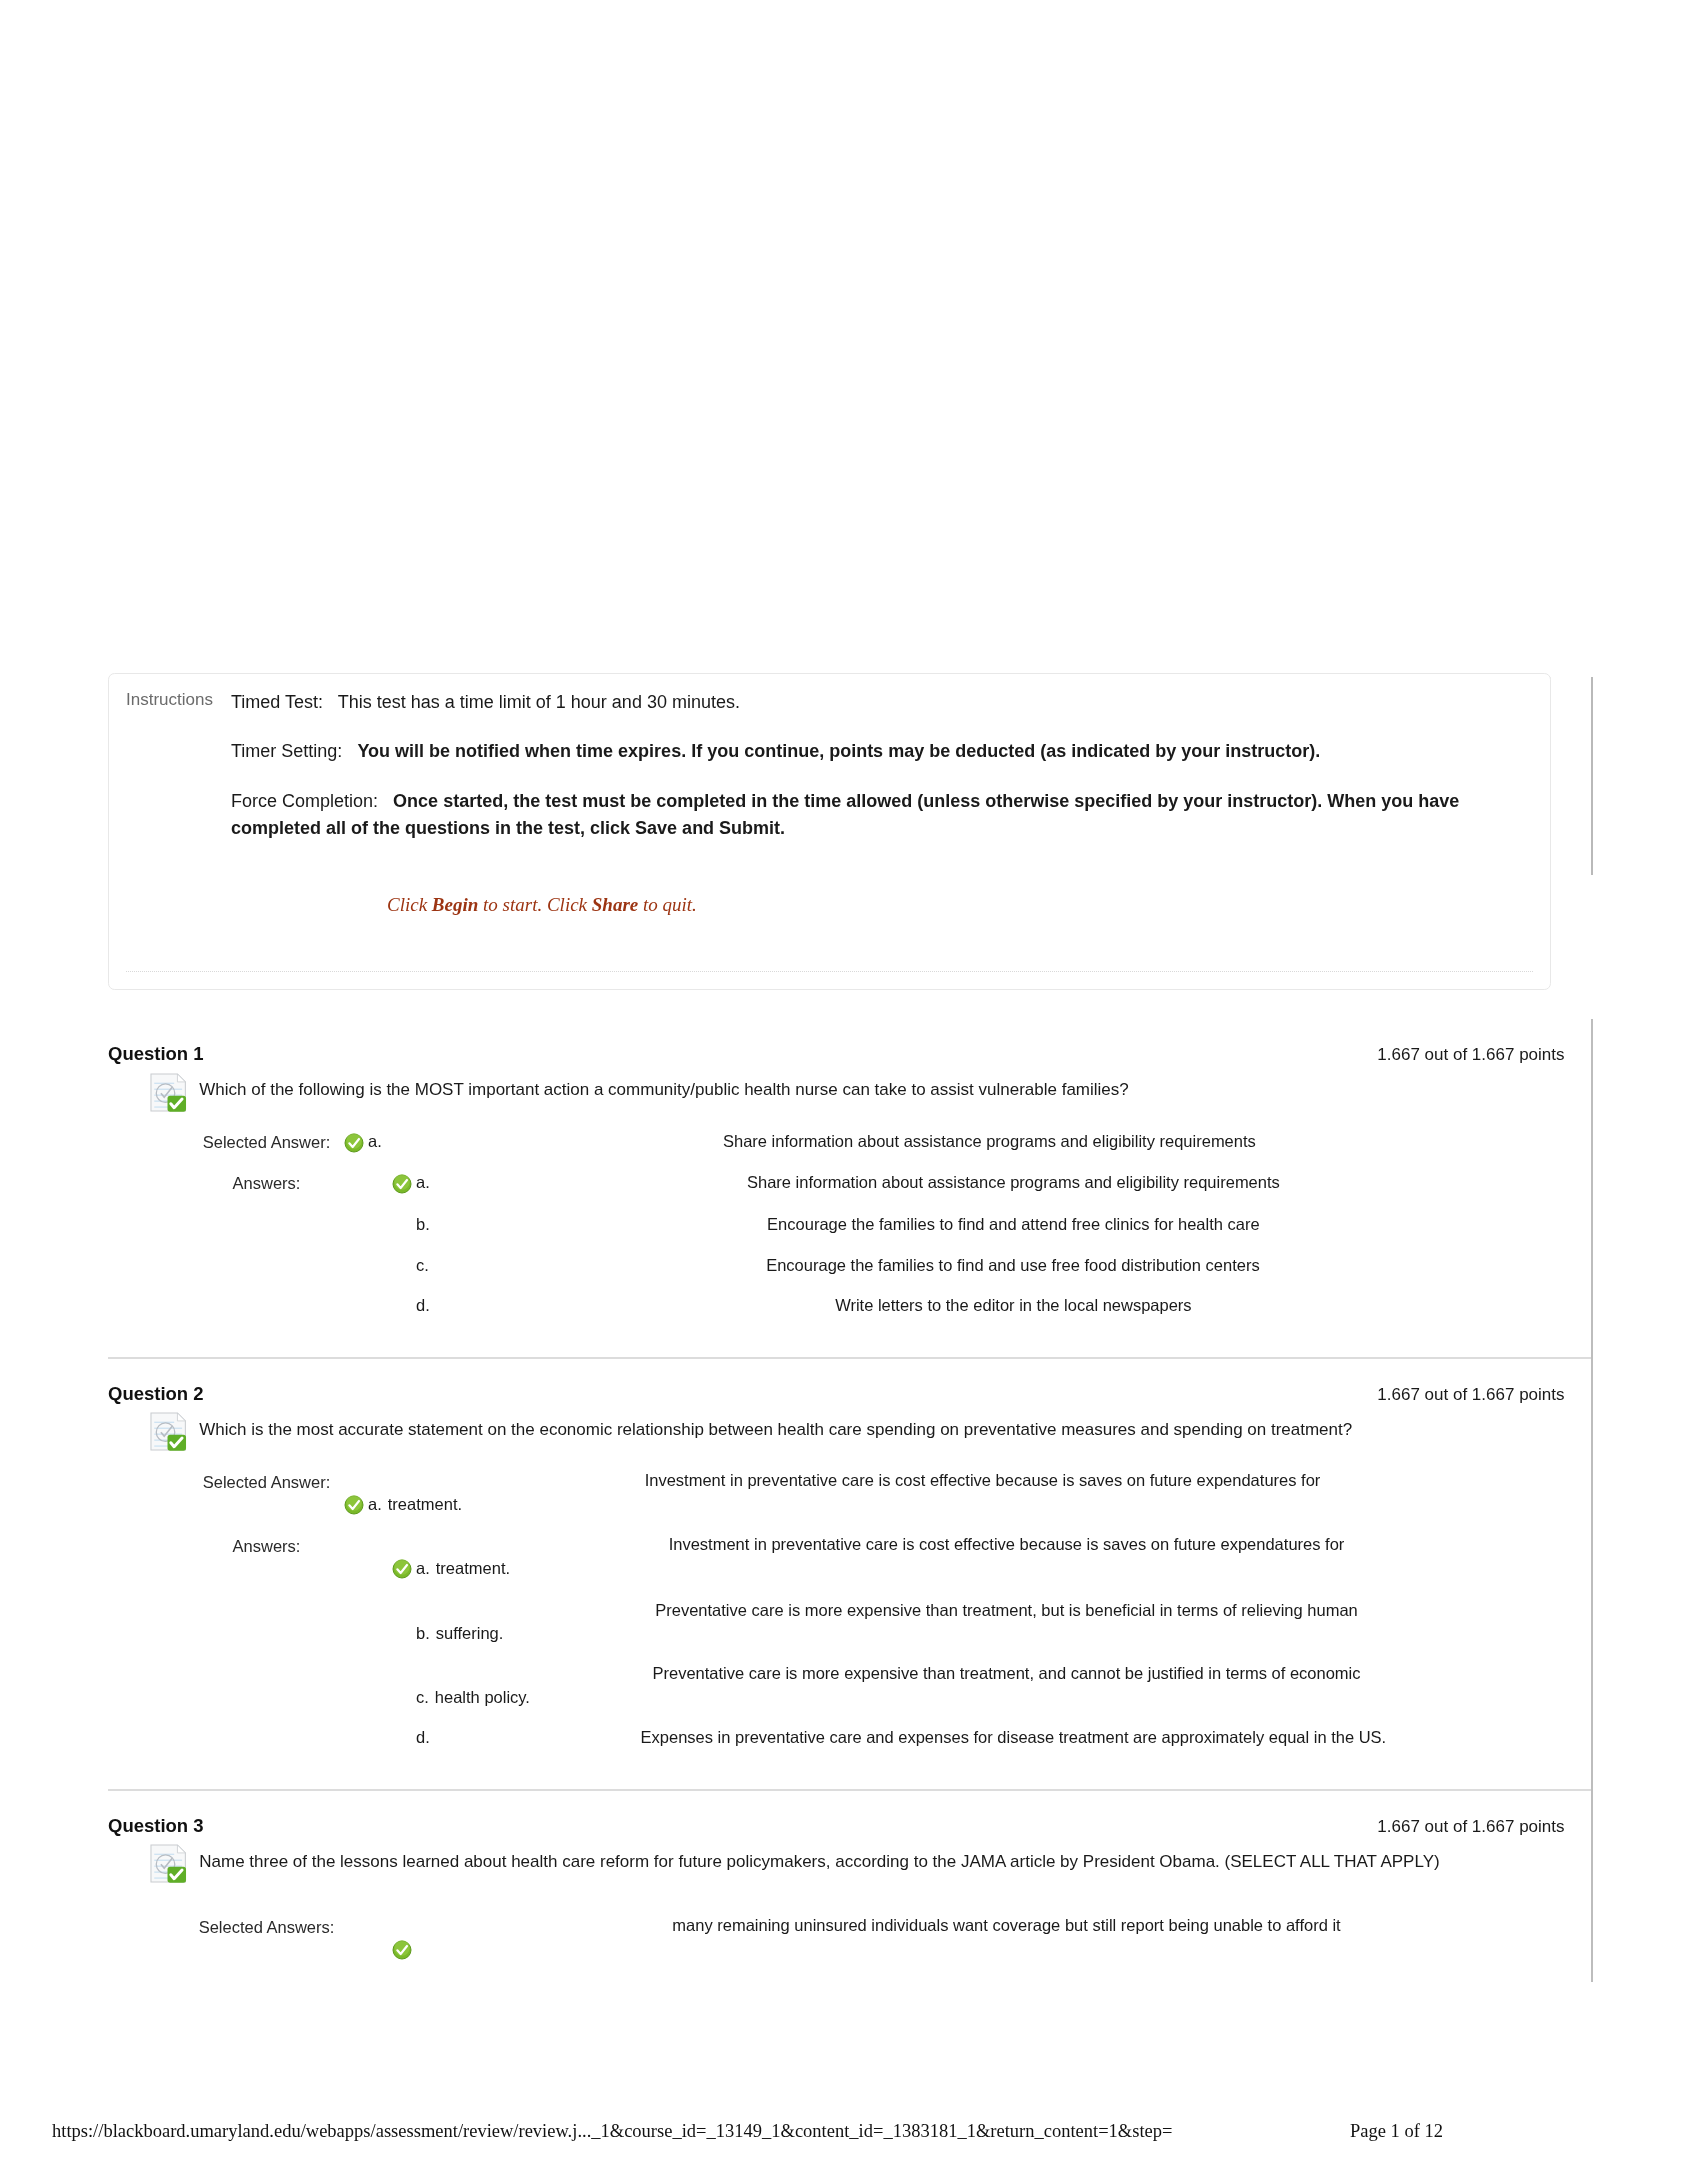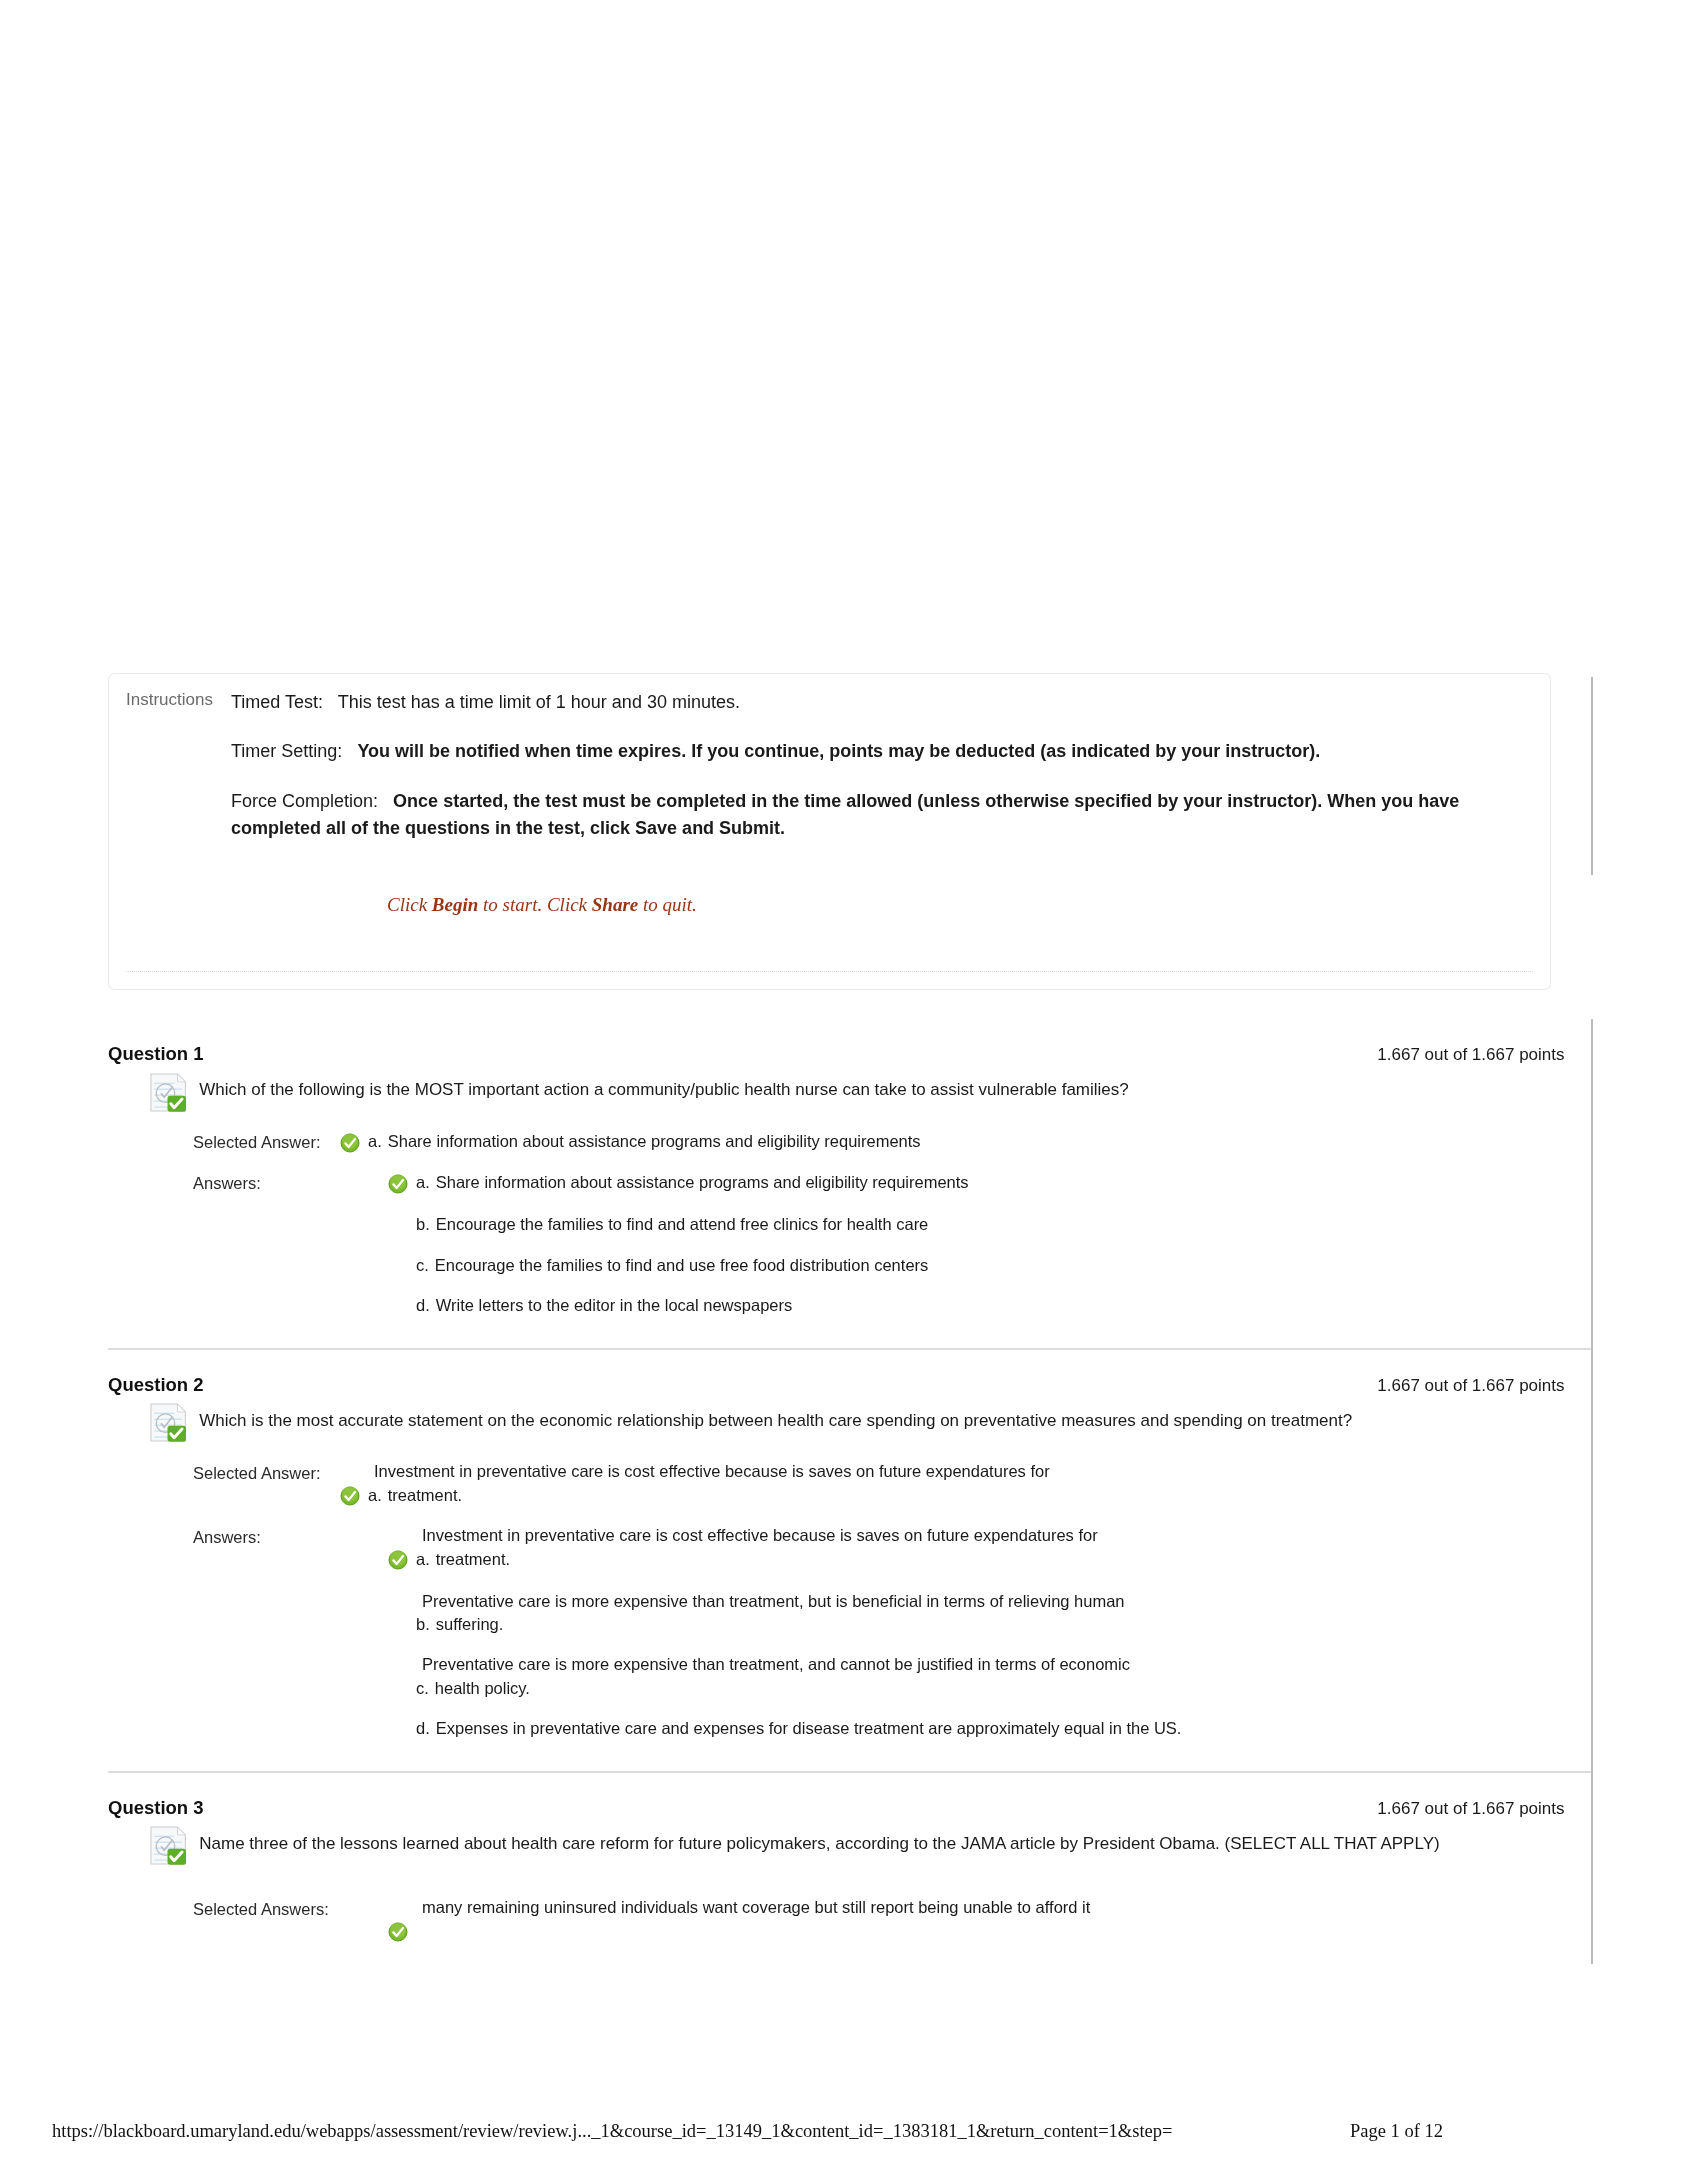--- a/index.html
+++ b/index.html
@@ -71,24 +71,25 @@
     position:absolute; left:1591px; top:677px;
     width:2px; height:198px; background:#b9b9b9;
   }
 
   
   .questions {
     position:absolute;
     left:108px; top:1019px;
     width:1485px;
     border-right:2px solid #bdbdbd;
+    text-align:center;
   }
 
   .q-block { padding:0 0 0 0; }
-  .q-sep { border-top:2px solid #dcdcdc; }
+  .q-sep { border-top:2px solid #dcdcdc;margin-top:9px; }
 
   .q-head {
     display:flex; align-items:baseline; justify-content:space-between;
     padding:24px 26.5px 6.6px 0px;
   }
   .q-title { font-size:18.5px; font-weight:bold; color:#111; }
   .q-points { font-size:17px; color:#1a1a1a; }
 
   .q-body { padding:0 0 30px 0; position:relative; }
 

